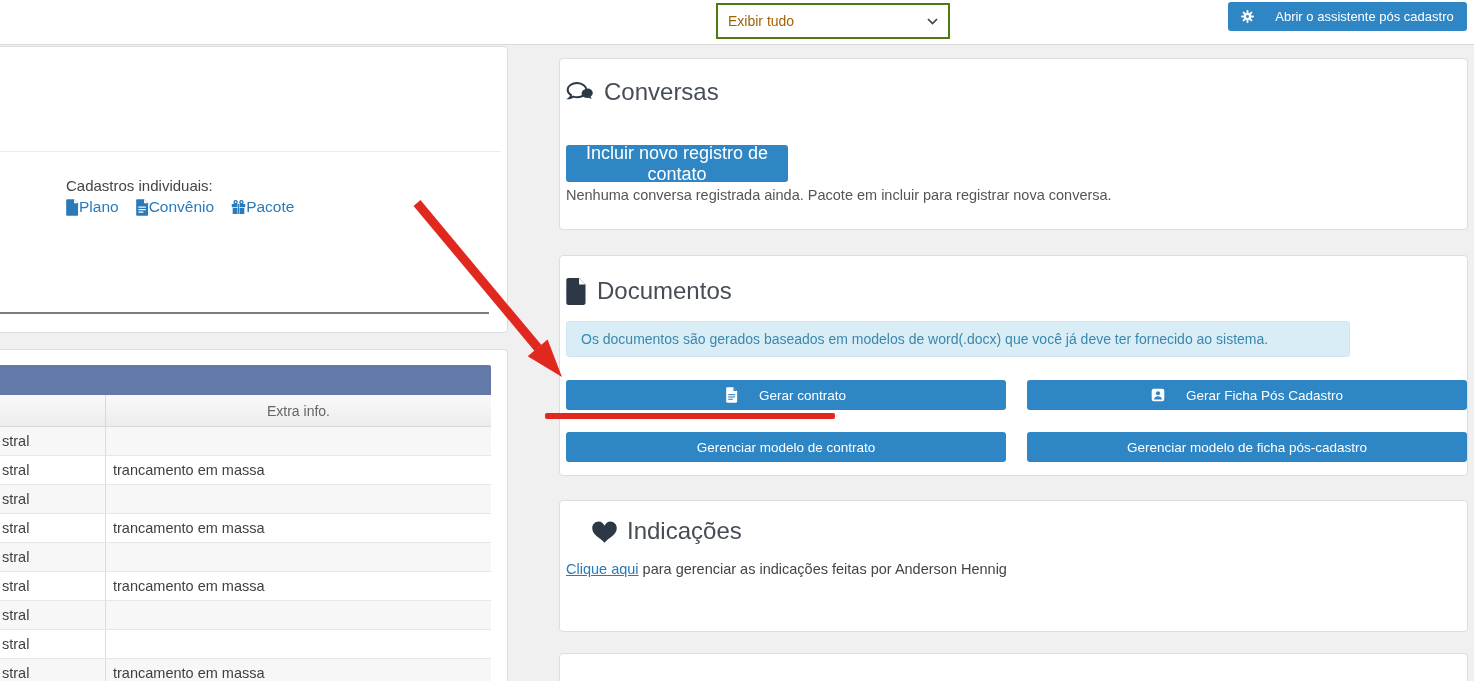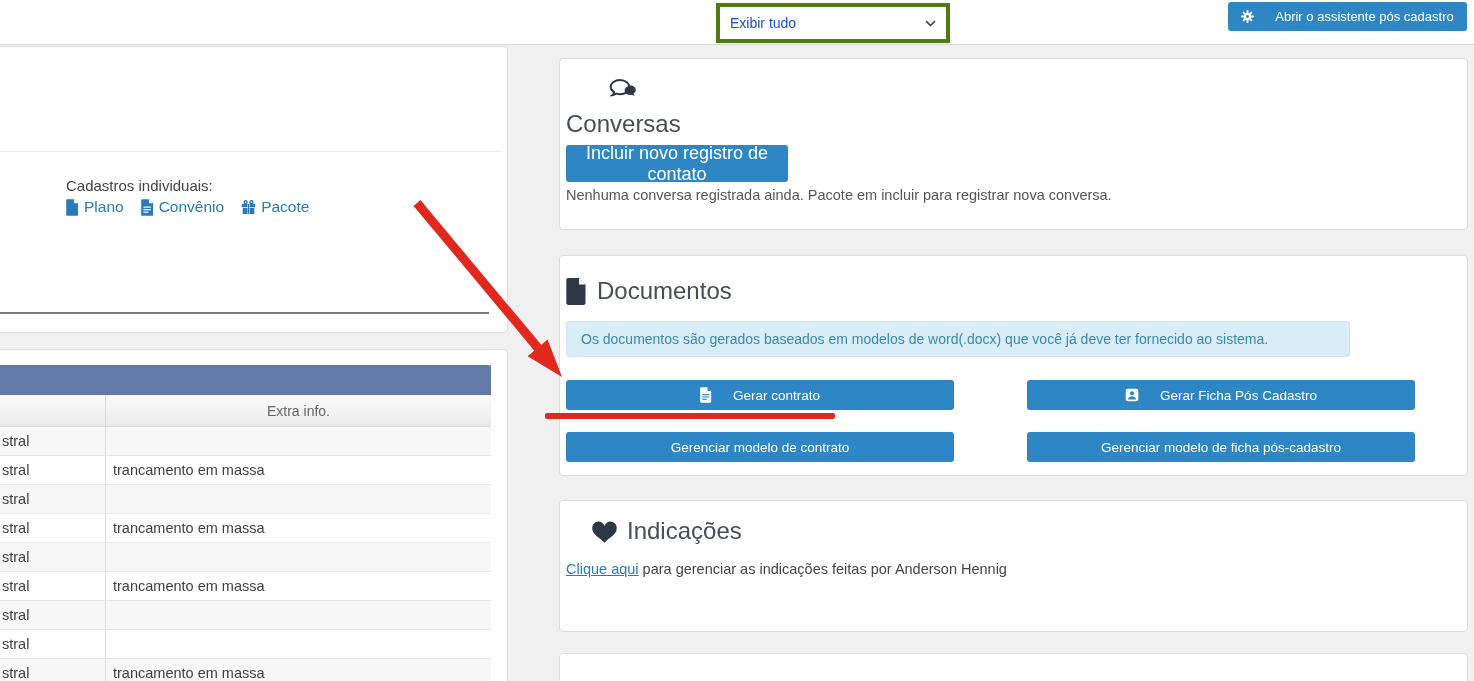--- a/index.html
+++ b/index.html
@@ -3,34 +3,34 @@
 <meta charset="utf-8">
 <style>
   * { margin:0; padding:0; box-sizing:border-box; }
   html,body { background:#e9e9e9; }
   body { font-family:"Liberation Sans", sans-serif; }
   .stage { position:relative; width:1474px; height:681px; background:#f0f0f0; overflow:hidden; margin:0 auto; }
 
   
   .topbar { position:absolute; left:0; top:0; width:1474px; height:45px; background:#fff; border-bottom:1px solid #d9d9d9; }
   .select-box { position:absolute; left:716px; top:3px; width:234px; height:29px; background:#fff;
-    border:4px solid #4d7c0f; display:flex; align-items:center; justify-content:space-between;
-    padding:16px 10px; font-size:14px; color:#1d4ed8; cursor:pointer; }
+    border:2px solid #4d7c0f; display:flex; align-items:center; justify-content:space-between;
+    padding:16px 10px; font-size:14px; color:#a16207; cursor:pointer; }
   .btn { background:#2e86c5; color:#fff; border:none; border-radius:3px; font-family:inherit;
     display:flex; align-items:center; justify-content:center; gap:21px; cursor:pointer; }
   .assist-btn { position:absolute; left:1228px; top:2px; width:239px; height:29px; font-size:13px; }
 
   
   .card { position:absolute; background:#fff; border:1px solid #ddd; border-radius:4px; }
 
   
   .card-a-divider { position:absolute; left:0; top:104px; width:508px; height:0; border-top:1px solid #ececec; }
   .cad-label { position:absolute; left:66px; top:177px; font-size:15px; color:#454545; }
   .cad-links { position:absolute; left:66px; top:198px; display:flex; gap:17px; }
-  .cad-link { display:flex; align-items:center; gap:5px; color:#2a7ab9; font-size:15.5px; text-decoration:none; cursor:pointer; }
+  .cad-link { display:flex; align-items:center; color:#2a7ab9; font-size:15.5px; text-decoration:none; cursor:pointer; }
   .dark-line { position:absolute; left:0; top:312px; width:489px; height:2px; background:#7d7d7d; }
 
   .tband { position:absolute; left:-8px; top:365px; width:499px; height:30px; background:#6379a8; border-radius:2px 2px 0 0; }
   .thead { position:absolute; left:-8px; top:395px; width:499px; height:32px;
     background:linear-gradient(#fafafa,#ececec); border-bottom:1px solid #d9d9d9; display:flex; }
   .thead .hc1 { width:114px; border-right:1px solid #d9d9d9; }
   .thead .hc2 { flex:1; display:flex; align-items:center; justify-content:center;
     font-size:14px; font-weight:400; color:#666; }
   .tbody { position:absolute; left:-8px; top:427px; width:499px; }
   .trow { display:flex; height:29px; background:#fff; border-bottom:1px solid #e7e7e7; }
@@ -40,21 +40,21 @@
   .c2 { flex:1; padding-left:7px; }
 
   
   .hdr { position:absolute; display:flex; align-items:center; gap:10px; font-size:24px; color:#474d57; }
   .hdr svg { flex:none; }
   .inc-btn { position:absolute; left:566px; top:145px; width:222px; height:37px; font-size:18px; }
   .conv-empty { position:absolute; left:566px; top:187px; font-size:14.5px; color:#555; }
   .alert-info { position:absolute; left:566px; top:321px; width:784px; height:36px; background:#d9edf7;
     border:1px solid #cde6f2; border-radius:3px; display:flex; align-items:center; padding:0 14px;
     font-size:14px; color:#3a87ad; }
-  .doc-btn { position:absolute; width:388px; height:30px; font-size:13.5px; }
+  .doc-btn { position:absolute; width:440px; height:30px; font-size:13.5px; }
   .ind-line { position:absolute; left:566px; font-size:14.5px; color:#454545; }
   .ind-line a { color:#2a7ab9; text-decoration:underline; cursor:pointer; }
 
   .overlay { position:absolute; left:0; top:0; width:1474px; height:681px; pointer-events:none; z-index:50; }
 </style>
 </head>
 <body>
 
 <div class="stage">
 
@@ -165,21 +165,21 @@
             <line x1="3.2" y1="12.8" x2="4.9" y2="11.1"></line>
         </g>
         <circle cx="8" cy="8" r="4.4" fill="#fff"></circle>
           <circle cx="8" cy="8" r="1.8" fill="#2e86c5"></circle>
       </svg>
       <span>Abrir o assistente pós cadastro</span>
     </button>
   </div>
 
   <div class="card" style="left:559px; top:58px; width:909px; height:172px;"></div>
-  <div class="hdr" style="left:566px; top:78px;flex-direction:column;">
+  <div class="hdr" style="left:566px; top:78px;">
     <svg width="28" height="22" viewBox="0 0 34 26">
       <path d="M13.5 2C7.2 2 2 5.7 2 10.3c0 2.6 1.6 4.9 4.1 6.4-.2 1.5-1 2.9-2.1 3.8 1.9-.1 3.7-.8 5-1.9 1.4.4 2.9.7 4.5.7 6.3 0 11.5-3.7 11.5-8.3S19.8 2 13.5 2z" fill="none" stroke="#2c3845" stroke-width="2.4"></path>
       <path d="M25.5 9.5c-3.6 0-6.5 2.4-6.5 5.4 0 3 2.9 5.4 6.5 5.4.8 0 1.6-.1 2.3-.3 1 .7 2.2 1.1 3.5 1.2-.7-.7-1.2-1.6-1.4-2.6 1.6-1 2.6-2.5 2.6-4.3 0-3-2.9-5.4-6.5-5.4z" fill="#2c3845"></path>
     </svg>
     <span>Conversas</span>
   </div>
   <button class="btn inc-btn">Incluir novo registro de contato</button>
   <div class="conv-empty">Nenhuma conversa registrada ainda. Pacote em incluir para registrar nova conversa.</div>
 
   <div class="card" style="left:559px; top:255px; width:909px; height:221px;"></div>

